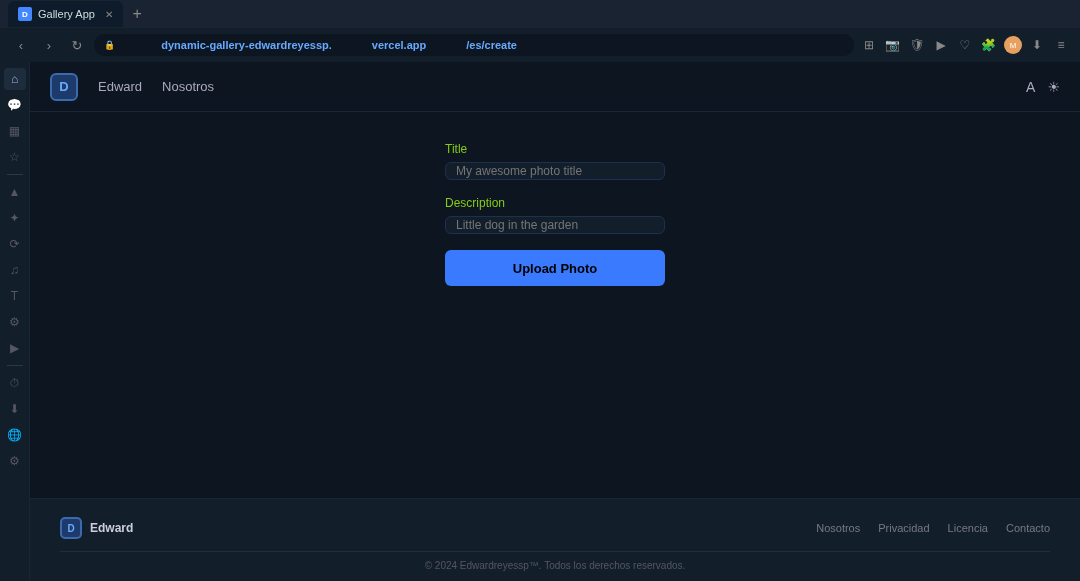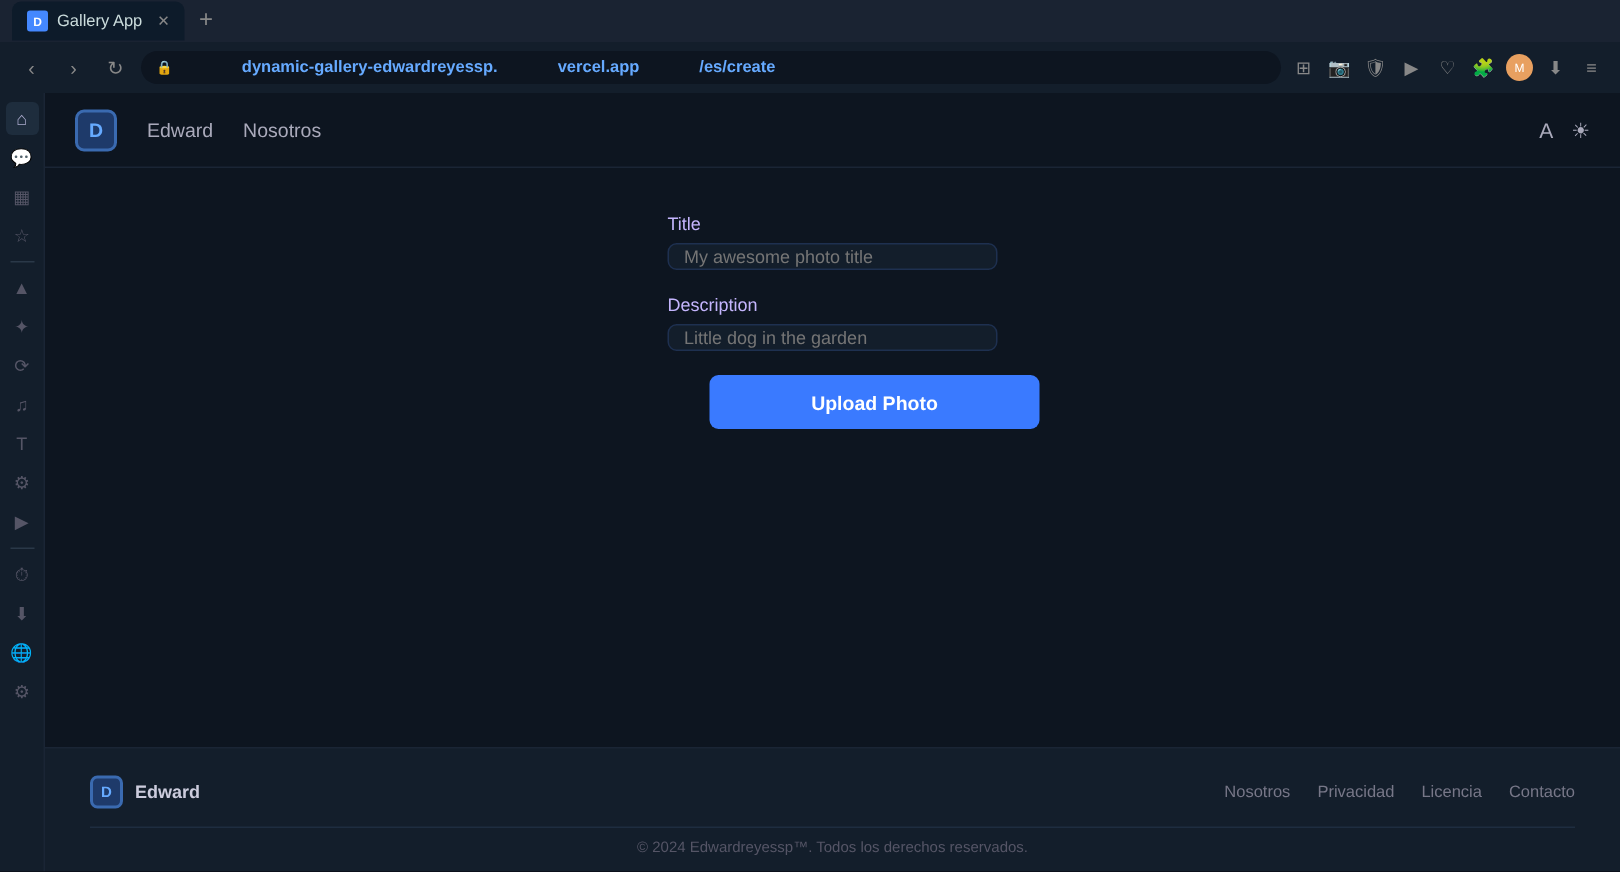--- a/index.html
+++ b/index.html
@@ -172,46 +172,45 @@
       flex-direction: column;
       gap: 16px;
     }
     .field-group {
       display: flex;
       flex-direction: column;
       gap: 6px;
     }
     .field-label {
       font-size: 12px;
-      color: #c4b5fd;
+      color: #84cc16;
       font-weight: 500;
     }
     .field-input {
       width: 100%;
       height: 18px;
       background: #131e2b;
       border: 1px solid #1e3050;
       border-radius: 6px;
       padding: 0 10px;
       font-size: 12px;
       color: #778;
       outline: none;
     }
     .upload-btn {
       width: 100%;
       height: 36px;
       background: #3a7aff;
       border: none;
       border-radius: 6px;
-      color: #ffffff;
+      color: #000000;
       font-size: 13px;
       font-weight: 600;
       cursor: pointer;
       transition: background 0.2s;
-      margin-left: 28px;
     }
 
     
     .app-footer {
       background: #131e2b;
       padding: 18px 30px 10px;
       border-top: 1px solid #1a2535;
       flex-shrink: 0;
     }
     .footer-top {

